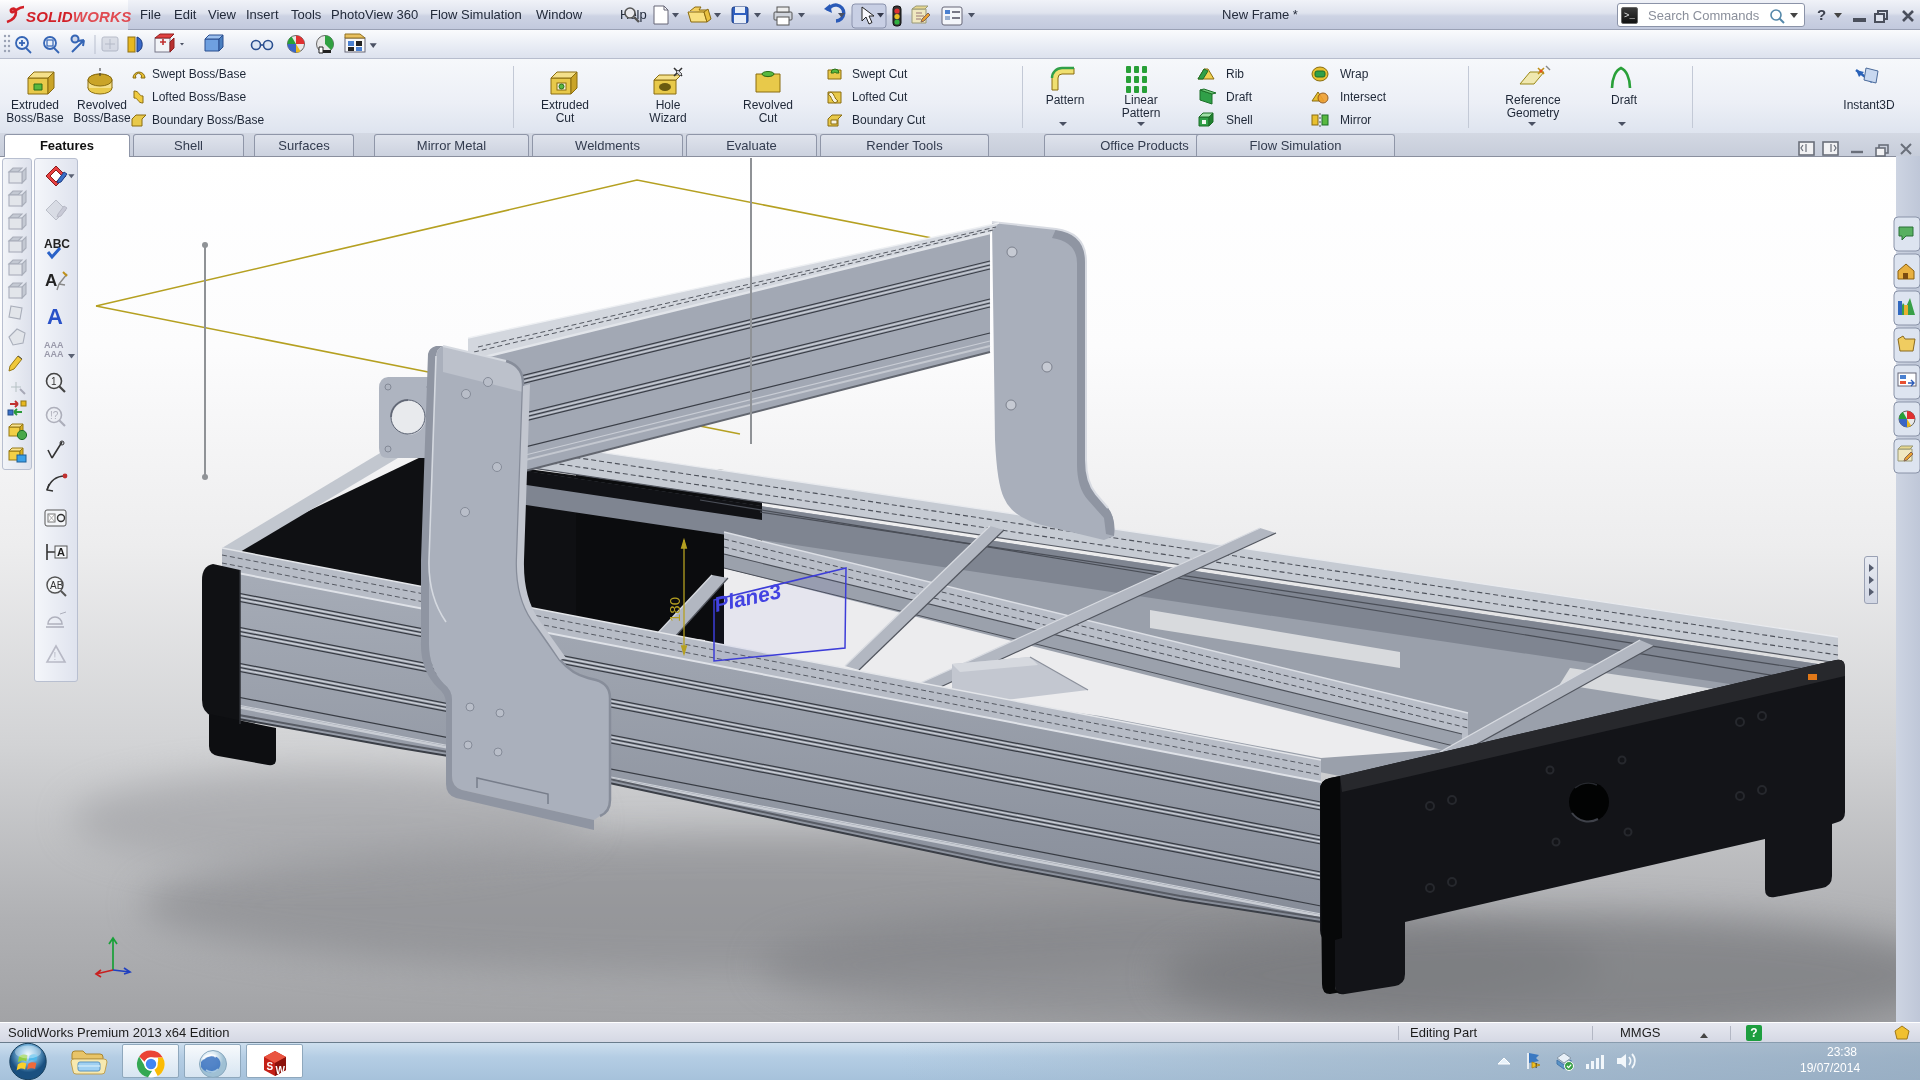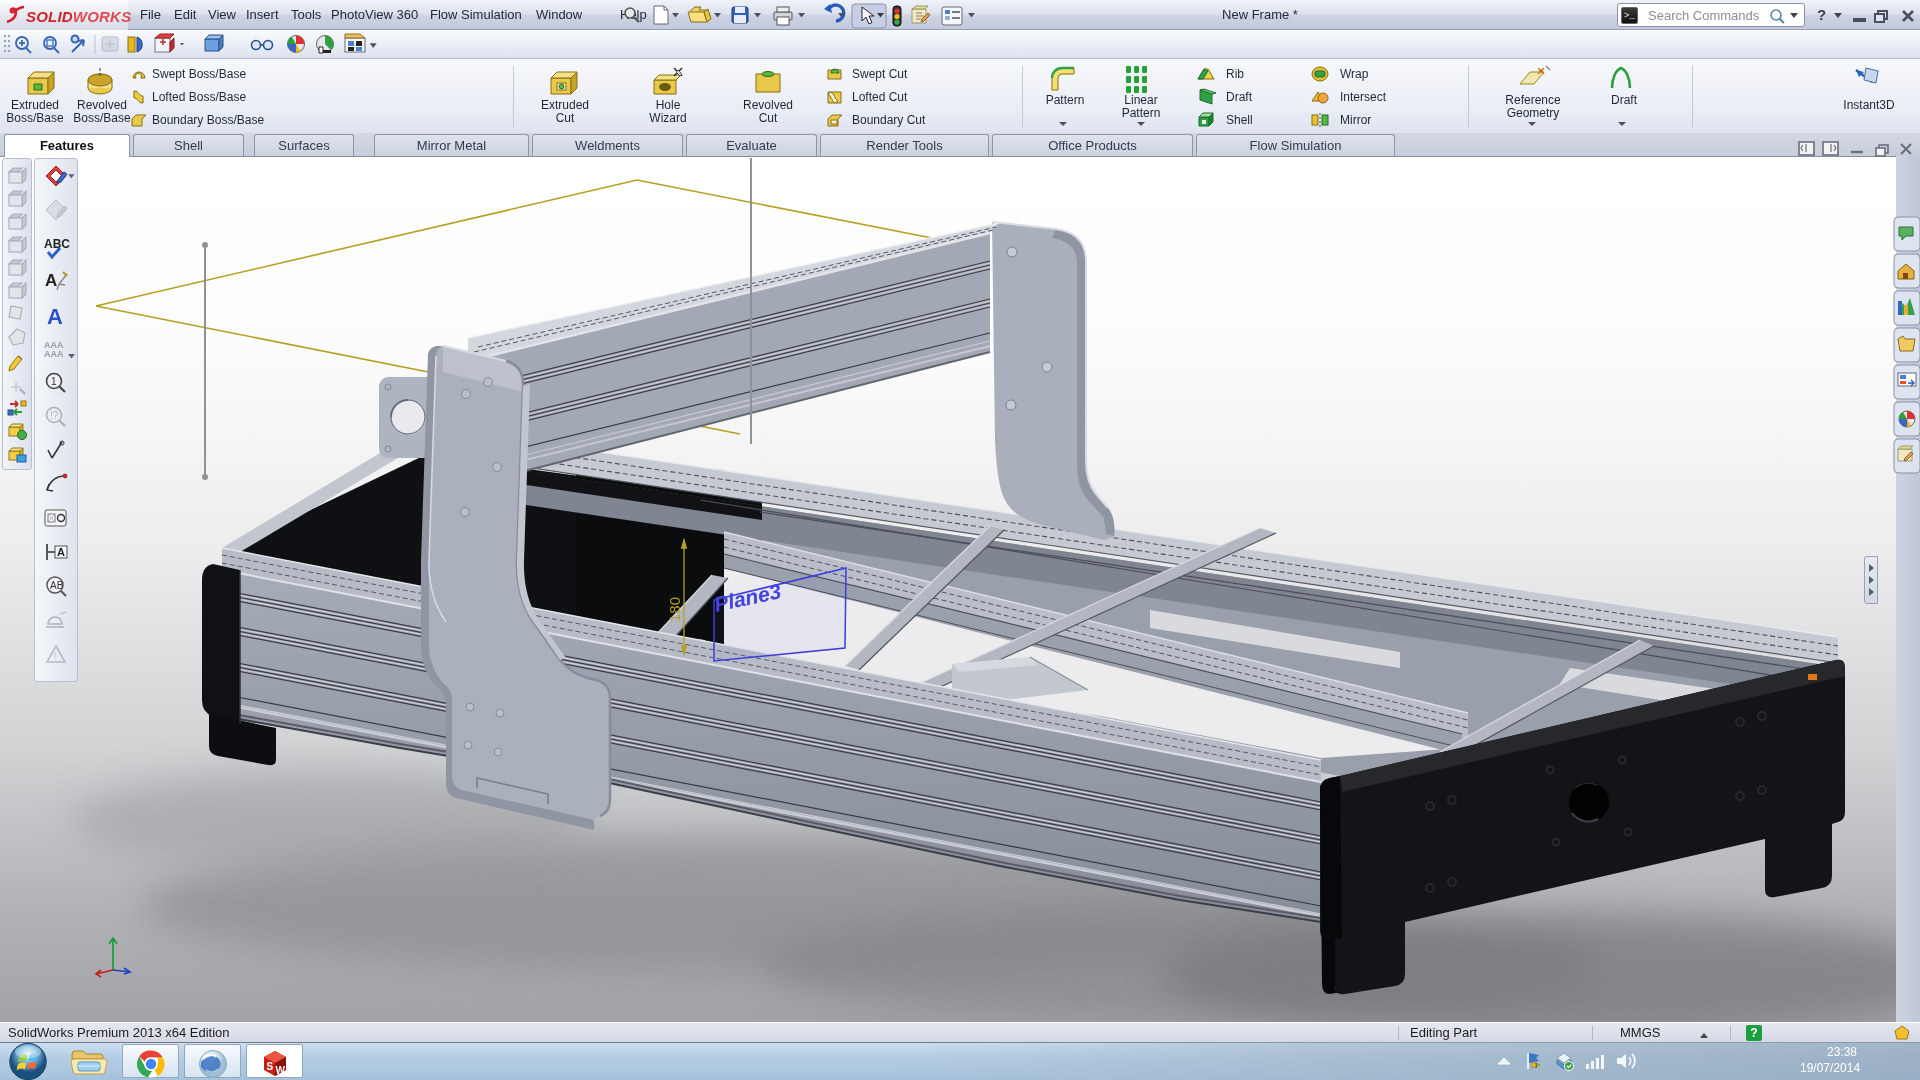--- a/index.html
+++ b/index.html
@@ -370,21 +370,21 @@
   <div class="rtxt" style="left:1836px;top:40px;width:66px">Instant3D</div>
  </div>
  <div id="tabrow">
   <div class="tab active" style="left:4px;width:126px">Features</div>
   <div class="tab" style="left:133px;width:111px">Shell</div>
   <div class="tab" style="left:254px;width:100px">Surfaces</div>
   <div class="tab" style="left:374px;width:155px">Mirror Metal</div>
   <div class="tab" style="left:532px;width:151px">Weldments</div>
   <div class="tab" style="left:686px;width:131px">Evaluate</div>
   <div class="tab" style="left:820px;width:169px">Render Tools</div>
-  <div class="tab" style="left:992px;width:201px">Office Products</div>
+  <div class="tab" style="left:1044px;width:201px">Office Products</div>
   <div class="tab" style="left:1196px;width:199px">Flow Simulation</div>
  </div>
  <div id="viewport"><div class="abs" style="left:0;top:0;width:1920px;height:1px;background:#8a8f9e"></div>
  <svg width="1920" height="866" viewBox="0 156 1920 866">
   <defs>
    <linearGradient id="wallface" x1="0" y1="0" x2="0" y2="1">
     <stop offset="0" stop-color="#a6acb7"></stop>
             <stop offset="1" stop-color="#868c98"></stop>
    </linearGradient>
    <filter id="soft" x="-40%" y="-40%" width="180%" height="180%">

